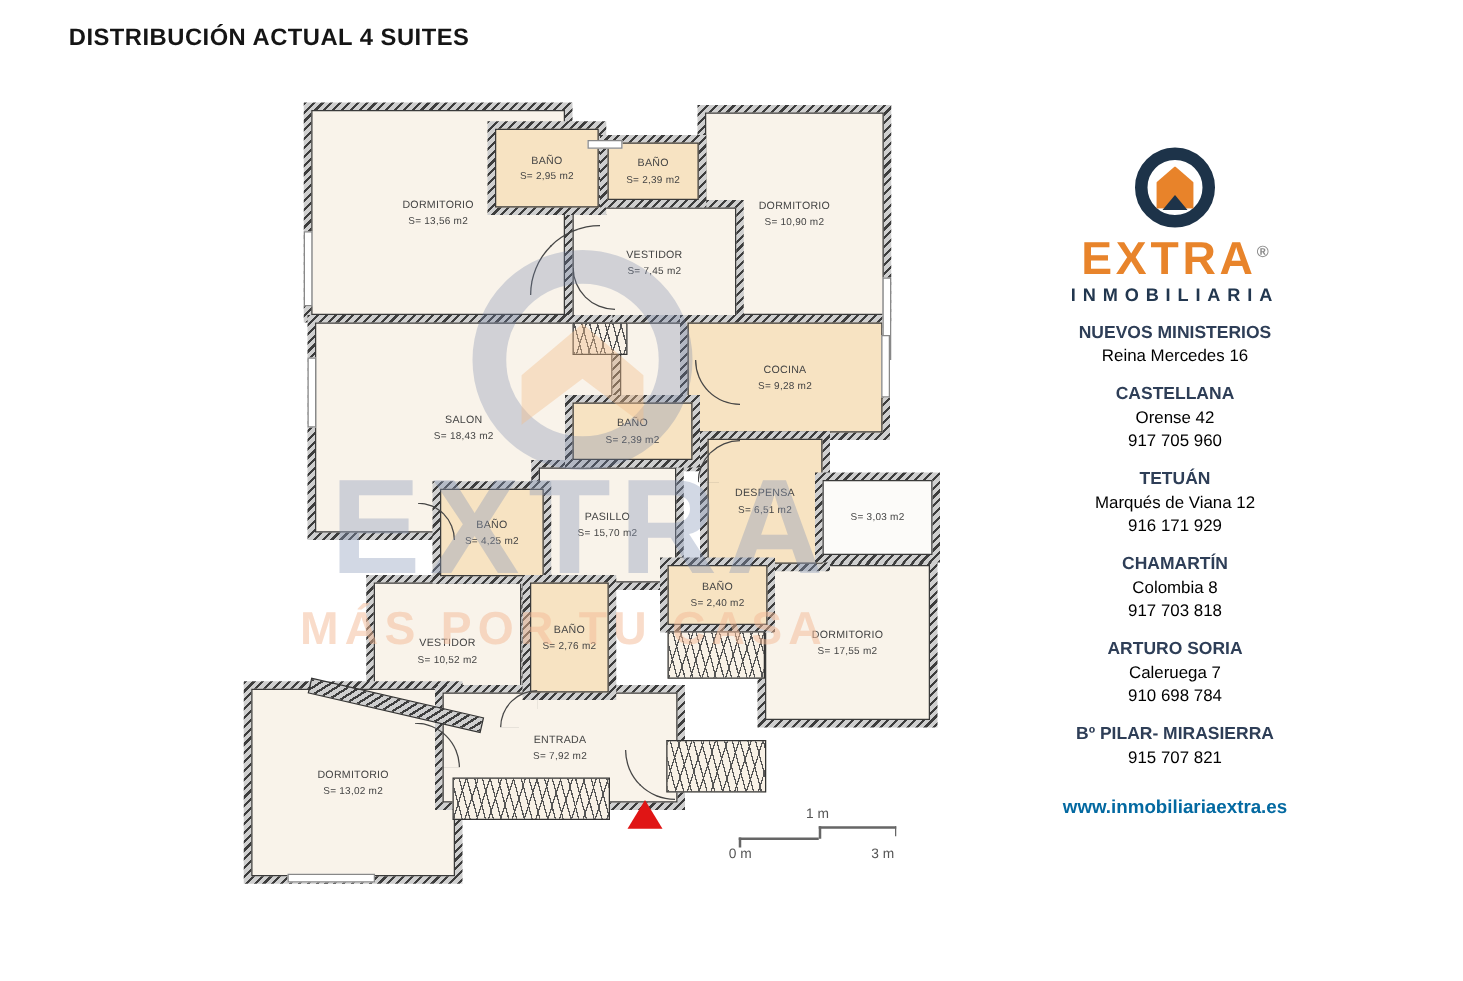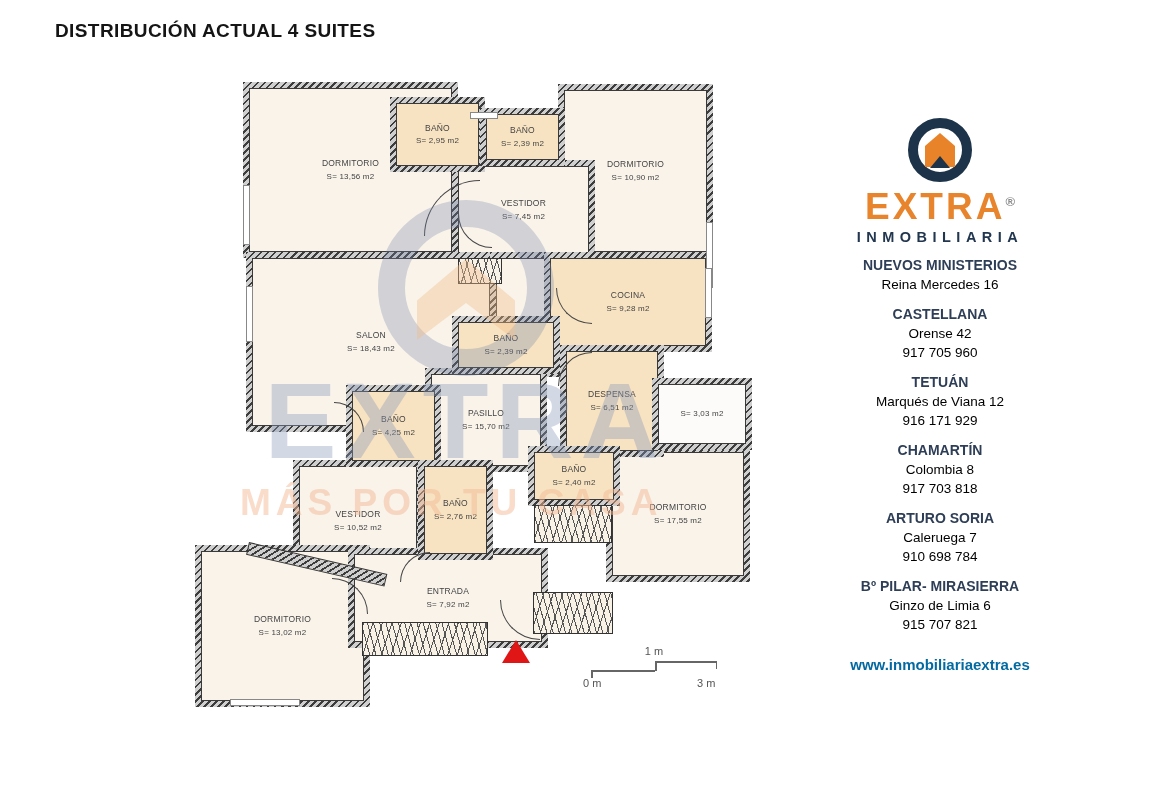--- a/index.html
+++ b/index.html
@@ -245,18 +245,17 @@
     <div class="oline">Colombia 8</div>
     <div class="oline">917 703 818</div>
   </div>
   <div class="office">
     <div class="oname">ARTURO SORIA</div>
     <div class="oline">Caleruega 7</div>
     <div class="oline">910 698 784</div>
   </div>
   <div class="office">
     <div class="oname">Bº PILAR- MIRASIERRA</div>
-    <div class="oline">Ginzo de Limia 6</div>
     <div class="oline">915 707 821</div>
   </div>
 
   <div class="website">www.inmobiliariaextra.es</div>
 </div>
 
 </body></html>

